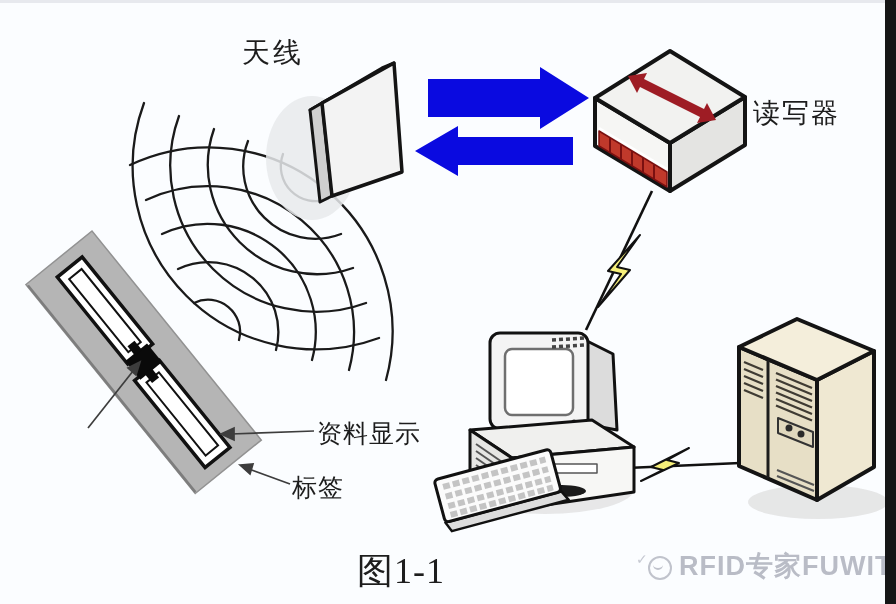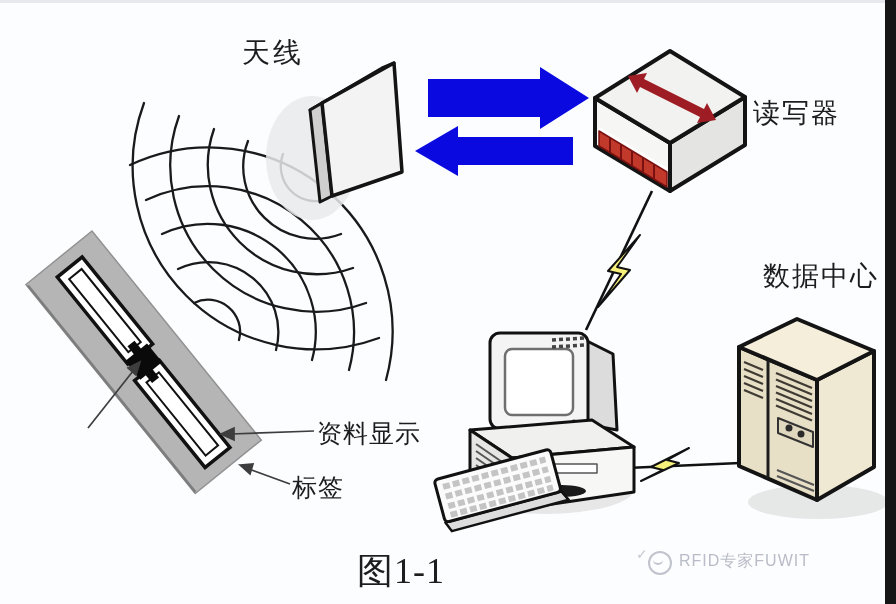--- a/index.html
+++ b/index.html
@@ -18,21 +18,21 @@
   .lbl-chip{left:30px;top:433px;font-size:24px;font-weight:bold;}
   .lbl-extant{left:317px;top:421px;font-size:25px;letter-spacing:1px;}
   .lbl-tag{left:292px;top:475px;font-size:25px;letter-spacing:1px;text-align:center;}
   .lbl-caption{left:357px;top:553px;font-size:36px;letter-spacing:1px;}
   .watermark{position:absolute;left:645px;top:548px;display:flex;align-items:center;gap:8px;
     color:#b9bcc6;font-family:"Liberation Sans","DejaVu Sans",sans-serif;}
   .wm-logo{position:relative;width:26px;height:26px;}
   .wm-logo .circ{position:absolute;left:3px;top:3px;width:20px;height:20px;border:2px solid #c0c3cc;border-radius:50%;}
   .wm-logo .tick{position:absolute;left:-9px;top:-2px;color:#c6c9d2;font-size:14px;}
   .wm-logo .face{position:absolute;left:8px;top:9px;width:10px;height:6px;border-bottom:2px solid #c0c3cc;border-radius:0 0 8px 8px;}
-  .wm-text{font-size:16px;font-weight:normal;letter-spacing:1px;}
+  .wm-text{font-size:27px;font-weight:bold;letter-spacing:1px;}
   svg{position:absolute;left:0;top:0;}
 </style>
 </head>
 <body>
 
 <div id="stage">
 
   <svg width="896" height="604" viewBox="0 0 896 604">
 
     <g fill="none" stroke="#1a1a1a" stroke-width="2.3" stroke-linecap="round">
@@ -181,21 +181,20 @@
       <polygon points="778,418 813,432 813,447 778,433" fill="#e0d8be" stroke="#333333" stroke-width="2"></polygon>
       <circle cx="789" cy="428" r="3.5" fill="#2a2a2a"></circle>
       <circle cx="801" cy="434" r="3.5" fill="#2a2a2a"></circle>
       <line x1="777" y1="470" x2="814" y2="485" stroke="#555555" stroke-width="2"></line>
       <line x1="777" y1="476" x2="814" y2="491" stroke="#555555" stroke-width="2"></line>
     </g>
   </svg>
 
   <div class="lbl lbl-antenna">天线</div>
   <div class="lbl lbl-reader">读写器</div>
-  <div class="lbl lbl-datacenter">数据中心</div>
   <div class="lbl lbl-extant">资料显示</div>
   <div class="lbl lbl-tag">标签</div>
   <div class="lbl lbl-caption">图1-1</div>
 
   <div class="watermark">
     <span class="wm-logo">
       <span class="tick">✓</span>
       <span class="circ"></span>
       <span class="face"></span>
     </span>

